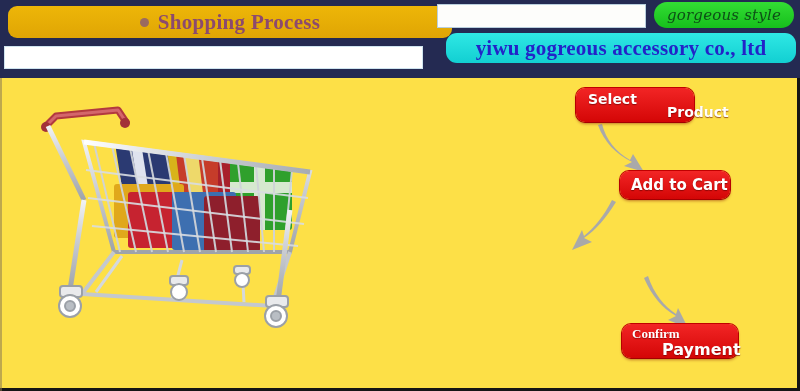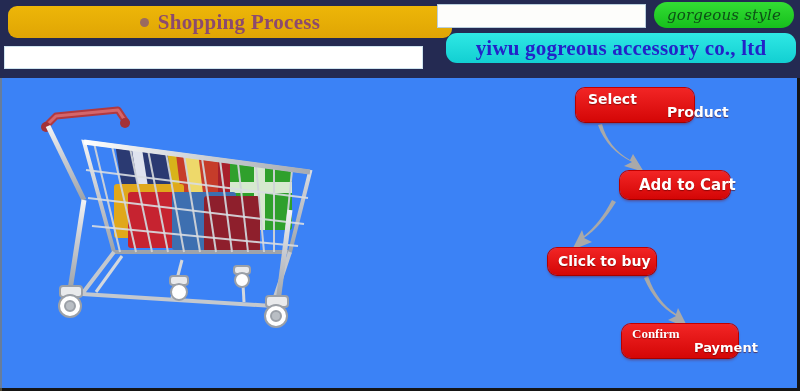--- a/index.html
+++ b/index.html
@@ -69,21 +69,21 @@
   }
   .company-text{
     font-family:"Liberation Serif", serif;
     font-weight:bold;font-size:21px;color:#2323c8;
     white-space:nowrap;letter-spacing:0.2px;
   }
 
   
   .content{
     position:absolute;left:0;top:78px;width:800px;height:313px;
-    background:#3b82f6;
+    background:#fde047;
     border-right:3px solid #151515;
     border-bottom:3px solid #151515;
     box-sizing:border-box;
   }
   .content-edge-l{
     position:absolute;left:0;top:0;width:2px;height:313px;background:#8d7a52;
     opacity:.55;
   }
 
   
@@ -108,28 +108,28 @@
   .node span{
     position:absolute;white-space:nowrap;
     text-shadow:0 1px 1px rgba(90,0,0,.6);
   }
   
   #node-select{left:56px;top:10px;width:118px;height:34px;}
   #node-select .l1{left:12px;top:3px;font-size:14px;}
   #node-select .l2{left:43px;top:16px;font-size:14px;margin-left:48px;}
   
   #node-cart{left:100px;top:93px;width:110px;height:28px;}
-  #node-cart .l1{left:11px;top:5px;font-size:15px;margin-left:8px;}
+  #node-cart .l1{left:11px;top:5px;font-size:15px;}
   
   #node-click{left:28px;top:170px;width:108px;height:27px;}
   #node-click .l1{left:10px;top:5px;font-size:14px;}
   
   #node-confirm{left:102px;top:246px;width:116px;height:34px;}
   #node-confirm .l1{left:10px;top:2px;font-size:13px;font-family:Liberation Serif, serif;}
-  #node-confirm .l2{left:40px;top:16px;font-size:13px;margin-left:32px;}
+  #node-confirm .l2{left:40px;top:16px;font-size:16px;}
 
   .arrow-svg{position:absolute;left:0;top:0;width:275px;height:310px;
     pointer-events:none;}
 </style>
 </head>
 <body>
 
 <div class="page">
 
   <div class="header-band">
@@ -268,23 +268,20 @@
 
       <div class="node" id="node-select">
         <span class="l1">Select</span>
         <span class="l2">Product</span>
       </div>
 
       <div class="node" id="node-cart">
         <span class="l1">Add to Cart</span>
       </div>
 
-      <div class="node" id="node-click">
-        <span class="l1">Click to buy</span>
-      </div>
 
       <div class="node" id="node-confirm">
         <span class="l1">Confirm</span>
         <span class="l2">Payment</span>
       </div>
     </div>
   </div>
 </div>
 
 </body></html>

